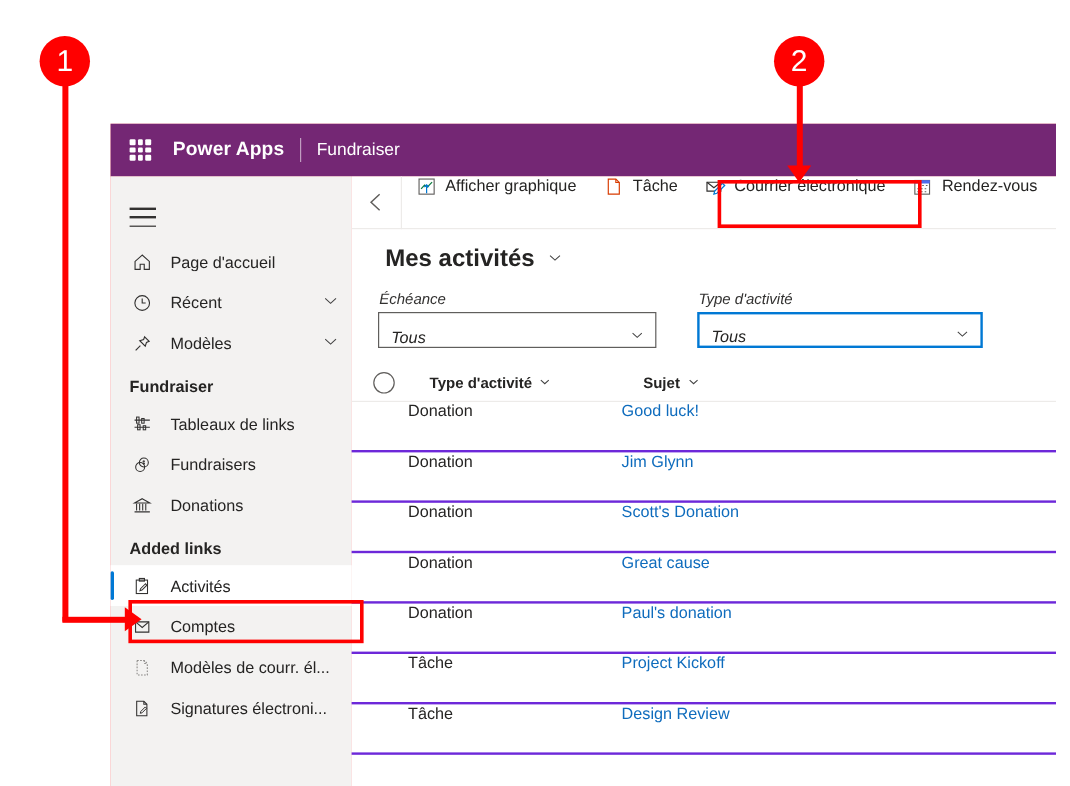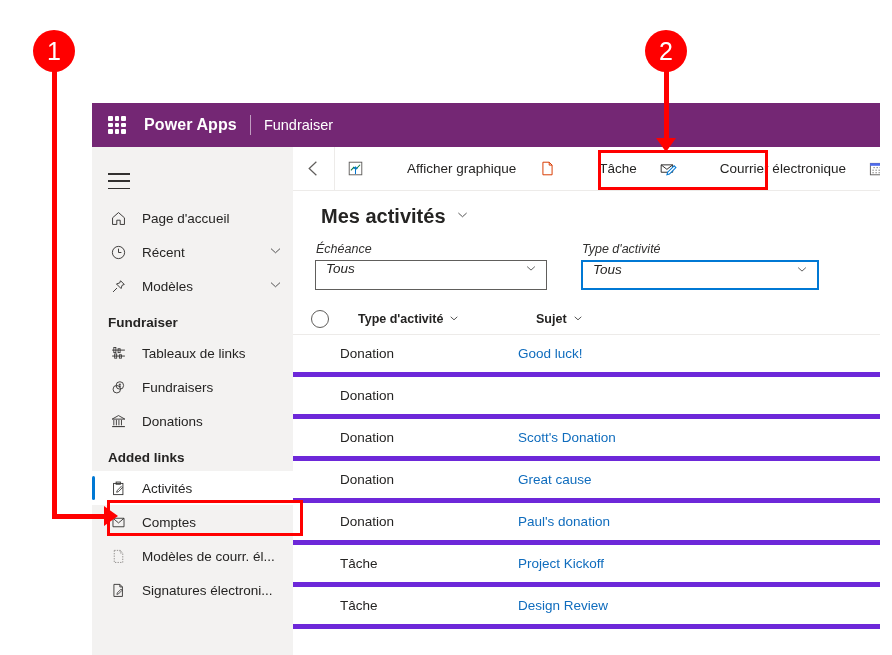--- a/index.html
+++ b/index.html
@@ -105,60 +105,60 @@
     height: 44px; display: flex; align-items: center;
     border-bottom: 1px solid #edebe9;
   }
   #backbtn {
     width: 42px; height: 44px;
     display:flex; align-items:center; justify-content:center;
     cursor:pointer;
     border-right: 1px solid #edebe9;
   }
   .cmd {
-    display: flex; align-items: center;
+    display: flex; align-items: flex-start;
     height: 44px; padding: 0 11px;
     font-size: 13.5px; color: #252423;
-    cursor: pointer; white-space: nowrap; gap: 36px;
+    cursor: pointer; white-space: nowrap;
   }
   .cmd .ico { width:18px; height:18px; margin-right:7px; display:flex; align-items:center; justify-content:center; flex:0 0 18px;}
 
   
   #viewhdr { padding: 14px 0 0 28px; display:flex; align-items:center; cursor:pointer; }
   #viewhdr .t { font-size: 20px; font-weight: bold; color: #252423; }
   #viewhdr .c { margin-left: 9px; }
 
   
   #filters { display: flex; padding: 14px 0 0 22px; font-style: italic; }
   .fld { margin-right: 34px; }
   .fld .cap { font-size: 12.5px; color: #323130; margin-bottom: 4px; padding-left:1px;}
   .combo {
-    height: 30px; display: flex; align-items: flex-start;
+    height: 30px; display: flex; align-items: flex-end;
     border: 1px solid #605e5c; background: #ffffff;
     padding: 0 8px 0 10px; font-size: 13.5px; color: #252423;
     cursor: pointer;
   }
   .combo.focused { border: 2px solid #0078d4; }
   .combo .val { flex: 1 1 auto; }
   .combo .c { margin-left: 10px; }
 
   
   #grid { margin-top: 14px; }
   #grid-head { height: 30px; display:flex; align-items:center; padding-left: 18px; }
   .sel-circle {
     width: 18px; height: 18px; border: 1px solid #605e5c;
     border-radius: 50%; cursor:pointer; flex: 0 0 18px;
   }
   .col-h { font-size: 12.5px; font-weight: bold; color:#252423; display:flex; align-items:center; cursor:pointer; }
   .col-h .c { margin-left: 5px; }
   .c-type { width: 178px; margin-left: 29px; }
   .c-subj { width: 220px; }
 
-  .row { height: 42px; display: flex; align-items: center; padding-left: 18px;
-         border-bottom: 5px solid #6d28d9; position: relative; cursor: pointer; }
+  .row { height: 42px; display: flex; align-items: flex-start; padding-left: 18px;
+         border-bottom: 2px solid #6d28d9; position: relative; cursor: pointer; }
   .row::after {
     content:""; position:absolute; left: 47px; top: -1px; width: 1px; height: 43px;
     background: transparent;
   }
   .cell-type { width: 178px; margin-left: 29px; font-size: 13.5px; color: #252423; }
   .cell-subj { width: 240px; font-size: 13.5px; color: #0f6cbd; }
   #row-top-border { height:1px; background:#edebe9; margin-left:0; }
 
   
   .callout-num {
@@ -438,20 +438,21 @@
         </div>
         <div id="row-top-border"></div>
 
         <div id="grid-rows">
           <div class="row">
             <div class="cell-type">Donation</div>
             <div class="cell-subj">Good luck!</div>
           </div>
           <div class="row">
             <div class="cell-type">Donation</div>
+            <div class="cell-subj">Jim Glynn</div>
           </div>
           <div class="row">
             <div class="cell-type">Donation</div>
             <div class="cell-subj">Scott's Donation</div>
           </div>
           <div class="row">
             <div class="cell-type">Donation</div>
             <div class="cell-subj">Great cause</div>
           </div>
           <div class="row">

